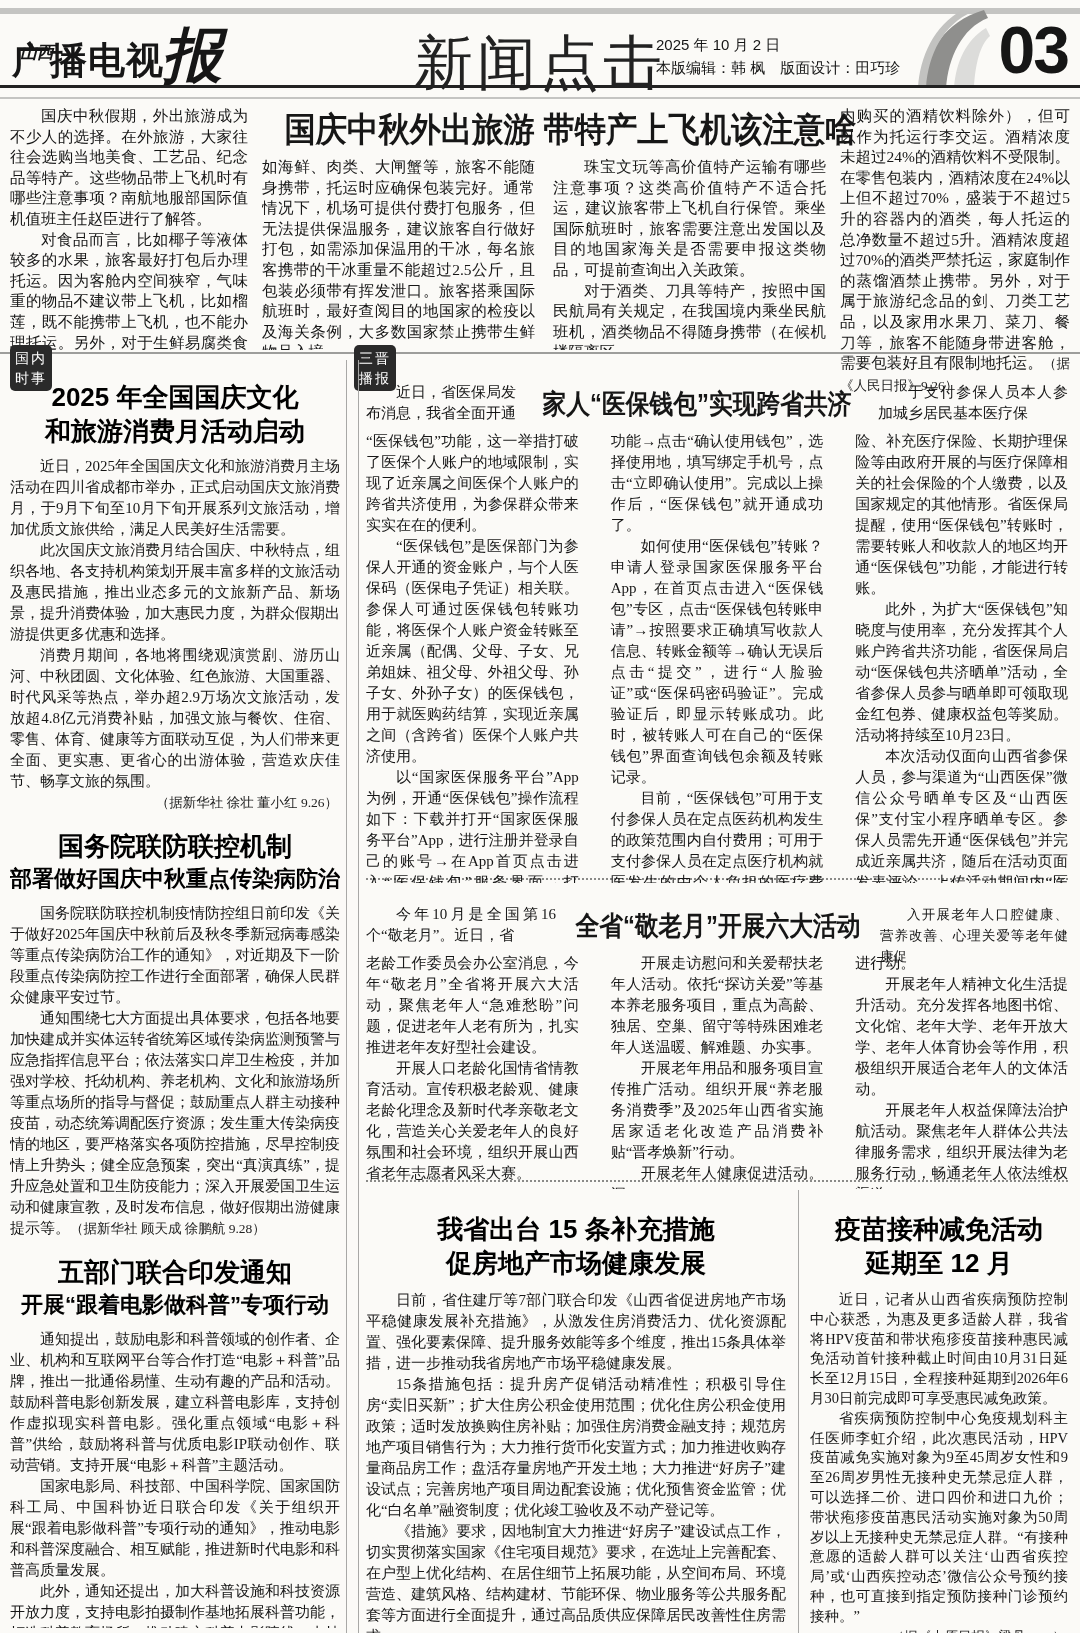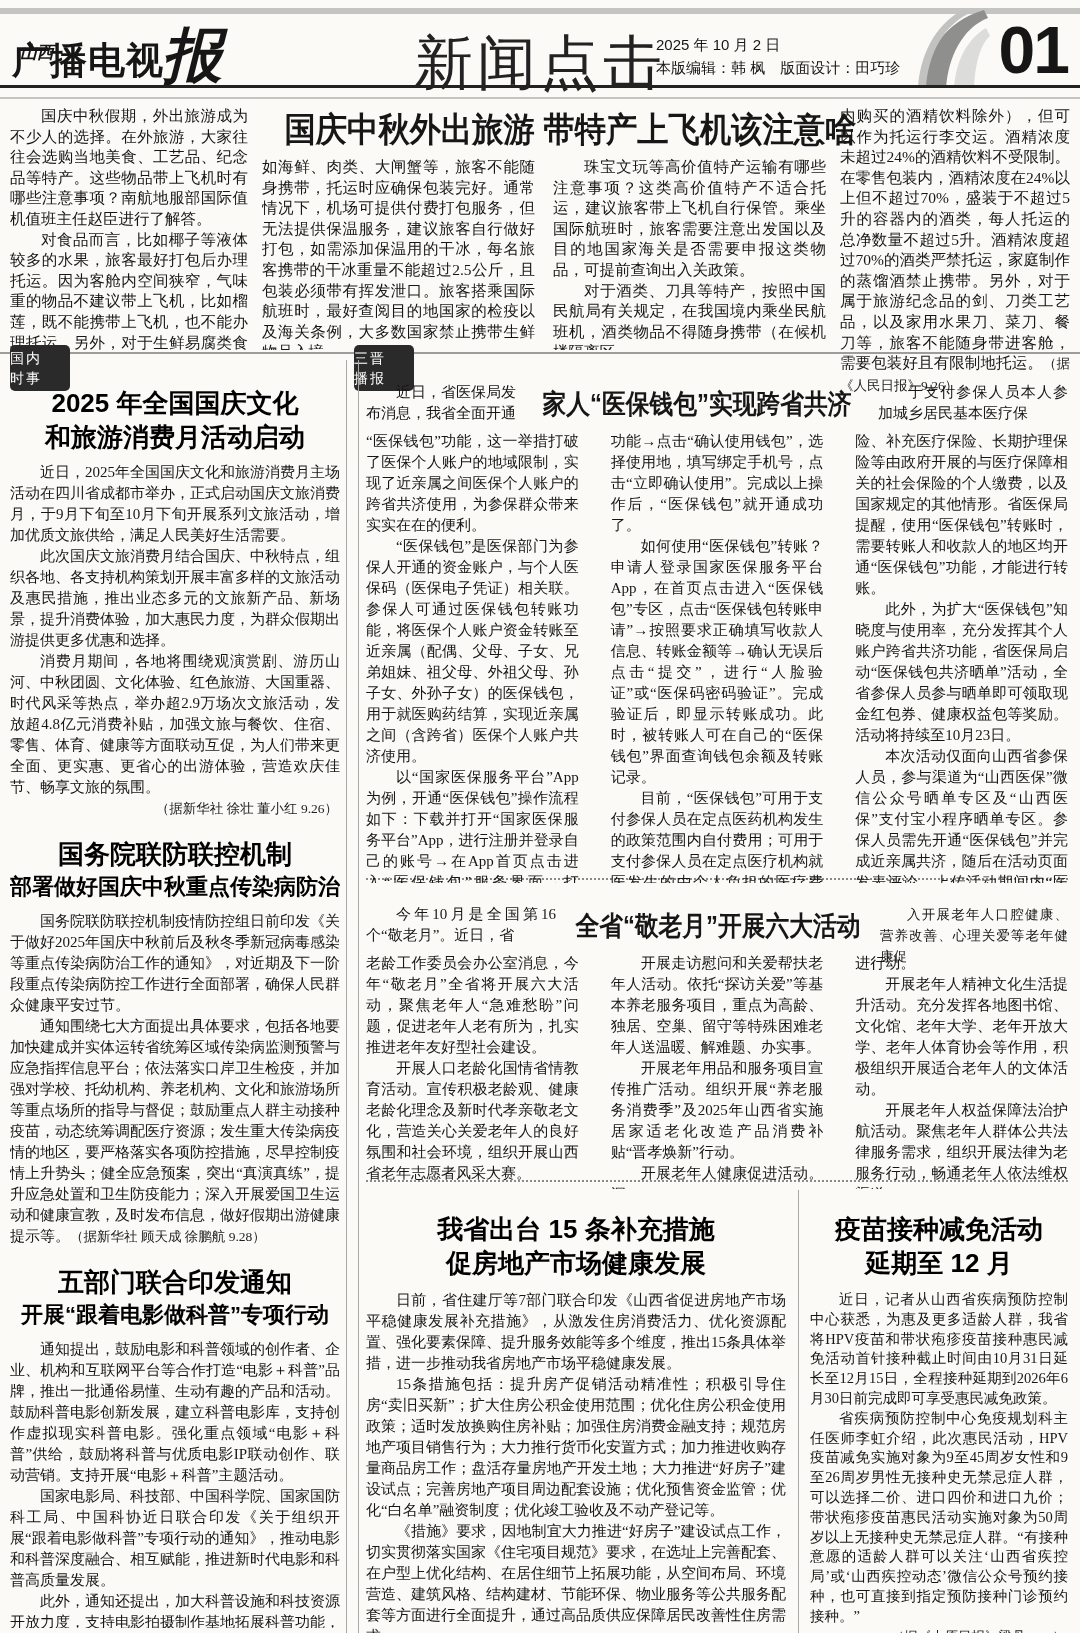--- a/index.html
+++ b/index.html
@@ -38,41 +38,41 @@
   .ta-mid{flex:1;padding:0 14px;display:flex;flex-direction:column;min-width:0;}
   .ta-title{font-size:34px;font-weight:bold;line-height:46px;white-space:nowrap;text-align:center;
             font-family:"Liberation Sans","DejaVu Sans",sans-serif;transform:scaleX(.92);transform-origin:center;}
   .ta-cols{display:flex;gap:18px;margin-top:5px;flex:1;overflow:hidden;}
   .ta-cols .c{flex:1;min-width:0;}
   .ta-col4{width:230px;flex:none;}
   .top-article .bt{font-size:15.5px;line-height:20.6px;}
 
   
   .section-rule{position:absolute;left:0;top:352px;width:100%;height:2px;background:#9d9d9b;}
-  .tag{position:absolute;top:345px;width:60px;height:46px;background:#2a2a2a;color:#fff;border-radius:5px;
+  .tag{position:absolute;top:345px;width:42px;height:46px;background:#2a2a2a;color:#fff;border-radius:5px;
        font-family:"Liberation Sans","DejaVu Sans",sans-serif;font-size:14px;line-height:20px;
-       padding-top:3px;box-sizing:border-box;letter-spacing:2px;}
+       text-align:center;padding-top:3px;box-sizing:border-box;letter-spacing:2px;}
   .tag-domestic{left:10px;}
   .tag-sanjin{left:354px;}
 
   
   .vline{position:absolute;width:1px;background:#a8a8a6;}
   .v1{left:346px;top:360px;height:1273px;}
   .v2{left:358px;top:360px;height:1273px;}
   .vB{left:798px;top:1190px;height:443px;}
   .dash{position:absolute;left:366px;width:702px;border-top:2px dotted #8a8a88;}
   .d1{top:878px;}
   .d2{top:1180px;}
 
   
   .left-col{position:absolute;left:10px;top:368px;width:330px;height:1260px;overflow:hidden;}
   .left-col .art{margin-bottom:16px;}
   .t-l1{font-size:26px;line-height:34px;text-align:center;font-weight:bold;}
   .t-l2{font-size:22px;line-height:32px;text-align:center;font-weight:bold;}
-  .left-col h2{margin:18px 0 8px;}
+  .left-col h2{margin:12px 0 8px;}
 
   
   .middle{position:absolute;left:366px;top:382px;width:702px;height:1267px;}
   .m-art{position:absolute;left:0;width:702px;overflow:hidden;}
   .m1{top:0;height:506px;}
   .m2{top:522px;height:290px;}
   .m-head{display:flex;align-items:flex-start;}
   .m-head .hcell{overflow:hidden;}
   .m-title{flex:1;font-weight:bold;font-size:27px;line-height:40px;white-space:nowrap;text-align:center;
            font-family:"Liberation Sans","DejaVu Sans",sans-serif;transform:scaleX(.88);transform-origin:center;
@@ -104,21 +104,21 @@
   <div class="section-title">新闻点击</div>
   <div class="dateblock">
     <div>2025 年 10 月 2 日</div>
     <div>本版编辑：韩 枫　版面设计：田巧珍</div>
   </div>
   <svg class="swoosh" width="112" height="78" viewBox="0 0 112 78">
     <path d="M106 0 C66 12 48 42 46 78 L68 78 C70 48 84 18 110 8 Z" fill="#8f8f8d"></path>
     <path d="M84 0 C56 16 42 46 40 78 L48 78 C50 44 66 14 94 2 Z" fill="#c2c2c0"></path>
     <path d="M108 18 C88 30 78 52 76 78 L96 78 C97 56 102 34 112 26 Z" fill="#dcdcda"></path>
   </svg>
-  <div class="pagenum">01</div>
+  <div class="pagenum">03</div>
   <div class="hr1"></div>
   <div class="hr2"></div>
 
   <div class="top-article">
     <div class="ta-col1 bt">
       <p>国庆中秋假期，外出旅游成为不少人的选择。在外旅游，大家往往会选购当地美食、工艺品、纪念品等特产。这些物品带上飞机时有哪些注意事项？南航地服部国际值机值班主任赵臣进行了解答。</p>
       <p>对食品而言，比如椰子等液体较多的水果，旅客最好打包后办理托运。因为客舱内空间狭窄，气味重的物品不建议带上飞机，比如榴莲，既不能携带上飞机，也不能办理托运。另外，对于生鲜易腐类食品，</p>
     </div>
     <div class="ta-mid">
       <div class="ta-title">国庆中秋外出旅游  带特产上飞机该注意啥</div>

